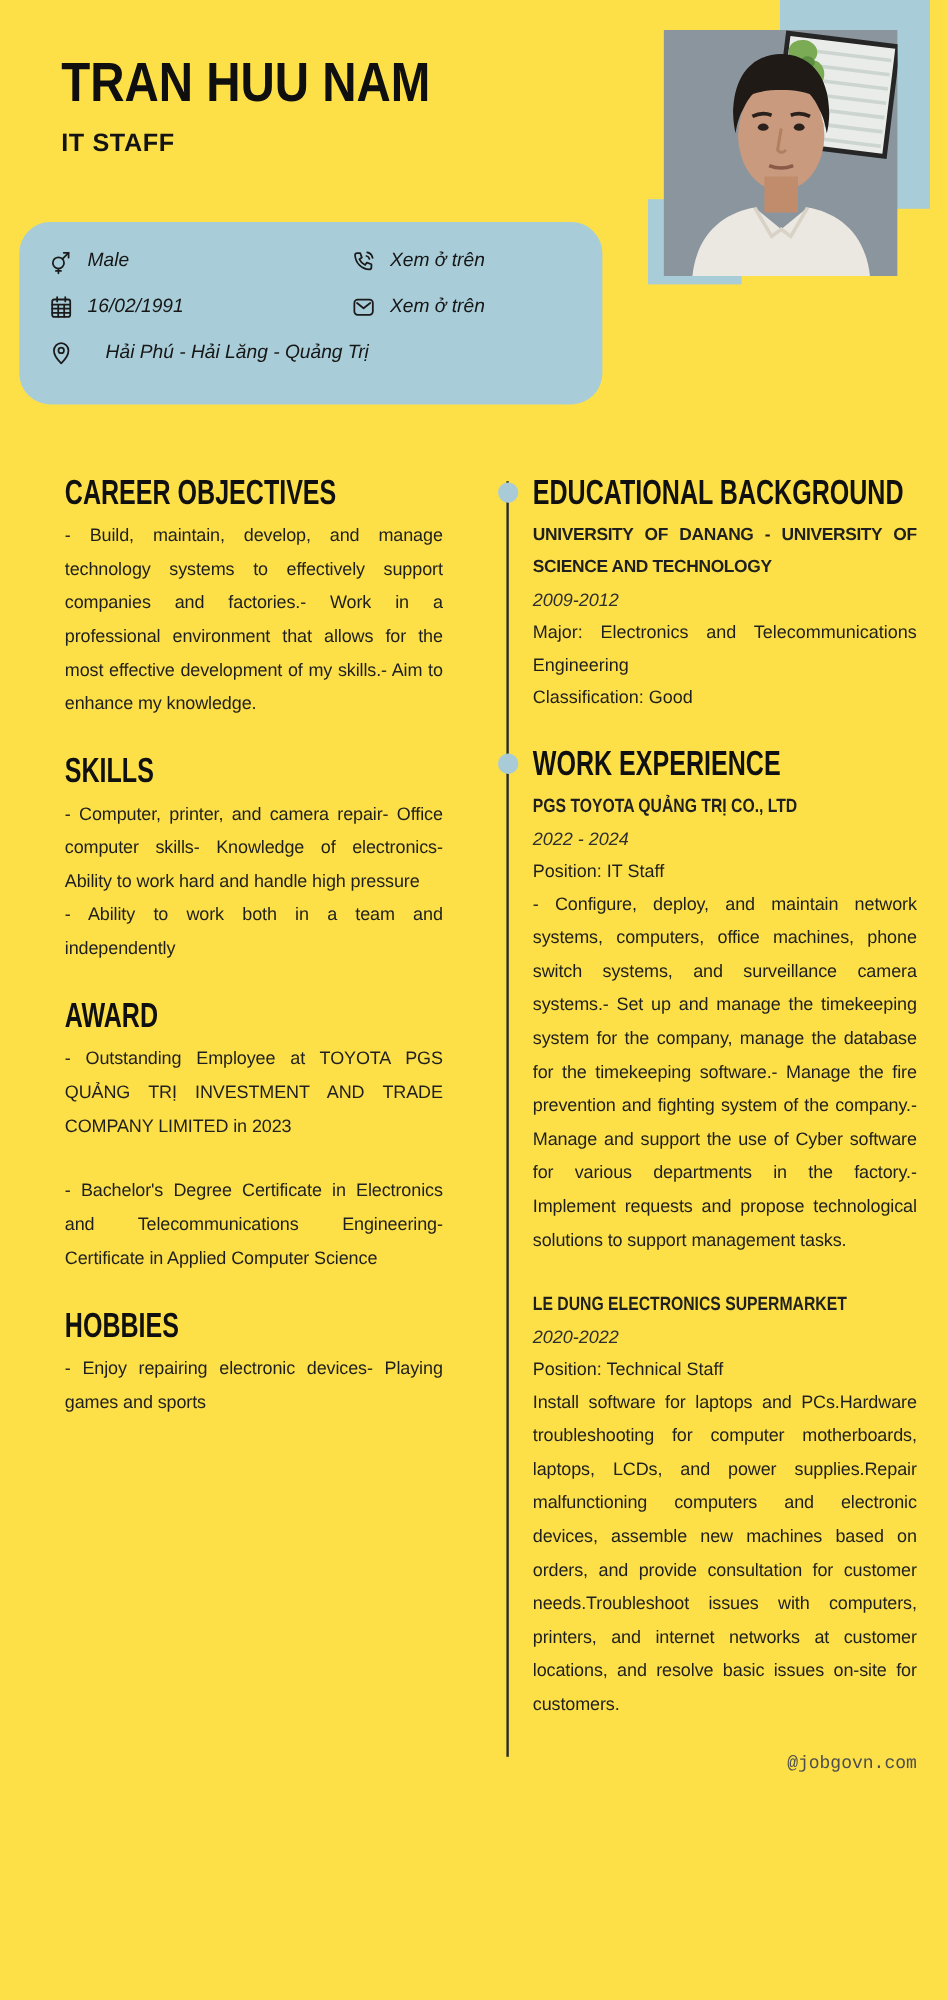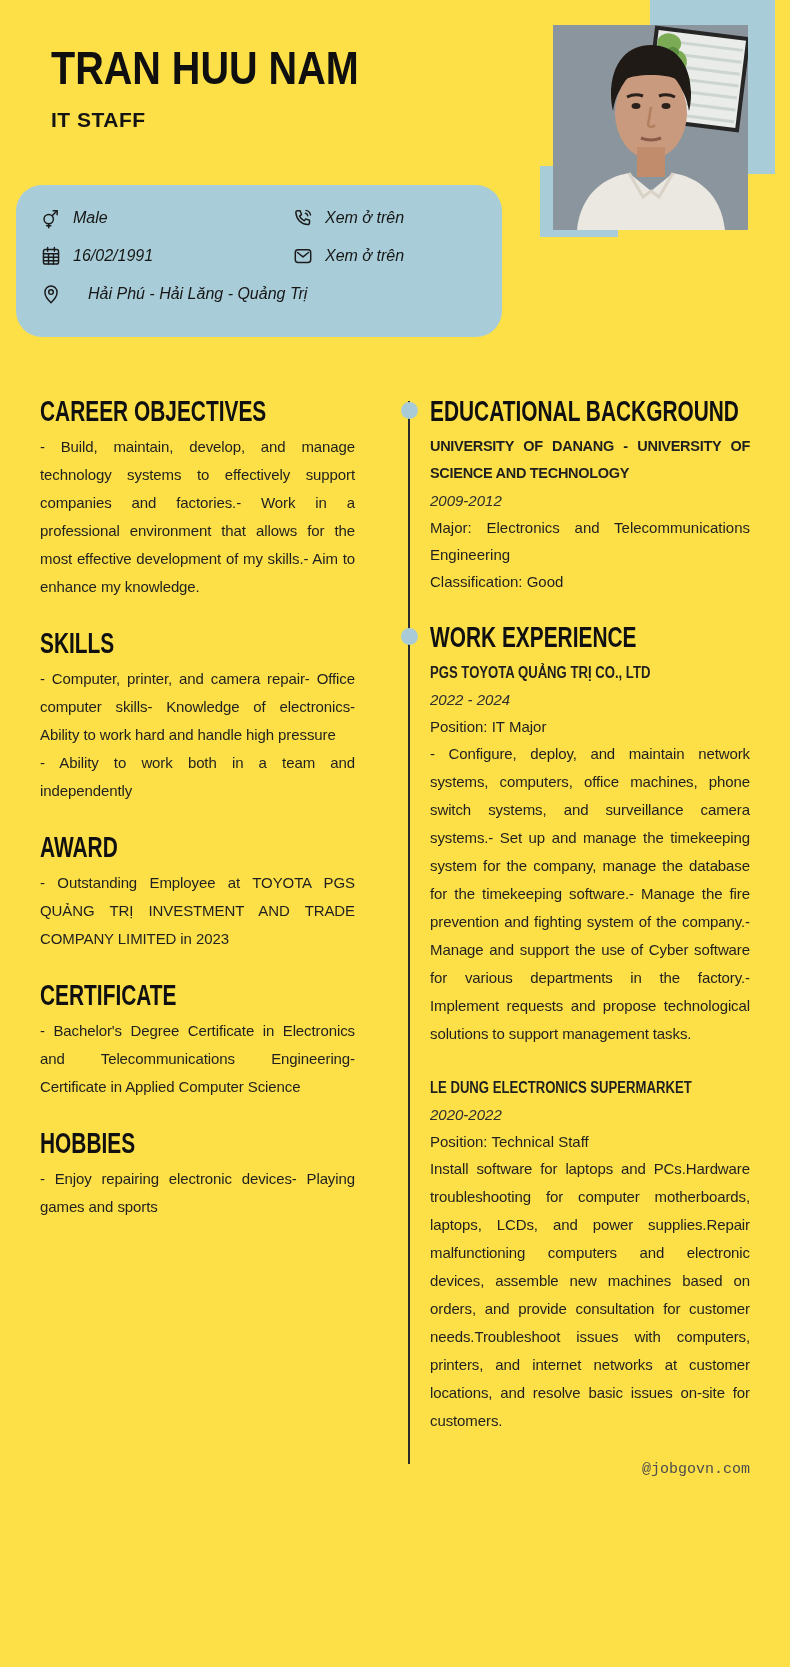--- a/index.html
+++ b/index.html
@@ -28,21 +28,21 @@
     background:#a9cdd8; border-radius:26px;
     padding:14px 0 0 12px;
     display:grid; grid-template-columns:252px auto; grid-auto-rows:38px; align-items:center;font-style:italic;
   }
   .info-item { display:flex; align-items:center; gap:11px; padding-left:12px; font-size:16px; color:#161616; }
   .info-item.wide { grid-column:1 / -1;gap:26px; }
   .info-item svg { width:22px; height:22px; flex:0 0 22px; }
   .ic { fill:none; stroke:#1b1b1b; stroke-width:1.6; stroke-linecap:round; stroke-linejoin:round; }
 
   
-  .columns { display:flex; margin-top:20px; padding-left:40px; }
+  .columns { display:flex; margin-top:20px; padding-left:54px; }
   .col-left { width:315px; padding-top:38px; }
   .col-right { position:relative; width:350px; margin-left:45px; padding:38px 0 0 30px; }
 
   h2 { font-size:29px; line-height:32px; font-weight:700; color:#101010; margin:0 0 6px; white-space:nowrap; }
   h2 .hx { display:inline-block; transform:scaleX(0.72); transform-origin:0 50%; }
   section { margin-bottom:26px; }
   .body-p { font-size:15px; line-height:28px; letter-spacing:-.1px; text-align:justify; color:#1f1f1f; }
 
   
   .vline { position:absolute; left:8px; top:44px; bottom:14px; width:1.5px; background:#2b2b2b; }
@@ -174,21 +174,20 @@
       <section>
         <h2><span class="hx">SKILLS</span></h2>
         <p class="body-p">- Computer, printer, and camera repair- Office computer skills- Knowledge of electronics- Ability to work hard and handle high pressure</p>
         <p class="body-p">- Ability to work both in a team and independently</p>
       </section>
       <section>
         <h2><span class="hx">AWARD</span></h2>
         <p class="body-p">- Outstanding Employee at TOYOTA PGS QUẢNG TRỊ INVESTMENT AND TRADE COMPANY LIMITED in 2023</p>
       </section>
       <section>
-        <h2><span class="hx">CERTIFICATE</span></h2>
         <p class="body-p">- Bachelor's Degree Certificate in Electronics and Telecommunications Engineering- Certificate in Applied Computer Science</p>
       </section>
       <section>
         <h2><span class="hx">HOBBIES</span></h2>
         <p class="body-p">- Enjoy repairing electronic devices- Playing games and sports</p>
       </section>
     </div>
 
     <div class="col-right">
       <div class="vline"></div>
@@ -199,21 +198,21 @@
         <p class="years">2009-2012</p>
         <p class="detail">Major: Electronics and Telecommunications Engineering</p>
         <p class="detail">Classification: Good</p>
       </section>
 
       <section>
         <h2><span class="hx">WORK EXPERIENCE</span></h2>
         <div class="job">
           <p class="company"><span>PGS TOYOTA QUẢNG TRỊ CO., LTD</span></p>
           <p class="years">2022 - 2024</p>
-          <p class="detail">Position: IT Major</p>
+          <p class="detail">Position: IT Staff</p>
           <p class="body-p">- Configure, deploy, and maintain network systems, computers, office machines, phone switch systems, and surveillance camera systems.- Set up and manage the timekeeping system for the company, manage the database for the timekeeping software.- Manage the fire prevention and fighting system of the company.- Manage and support the use of Cyber software for various departments in the factory.- Implement requests and propose technological solutions to support management tasks.</p>
         </div>
         <div class="job">
           <p class="company"><span>LE DUNG ELECTRONICS SUPERMARKET</span></p>
           <p class="years">2020-2022</p>
           <p class="detail">Position: Technical Staff</p>
           <p class="body-p">Install software for laptops and PCs.Hardware troubleshooting for computer motherboards, laptops, LCDs, and power supplies.Repair malfunctioning computers and electronic devices, assemble new machines based on orders, and provide consultation for customer needs.Troubleshoot issues with computers, printers, and internet networks at customer locations, and resolve basic issues on-site for customers.</p>
         </div>
       </section>
 

